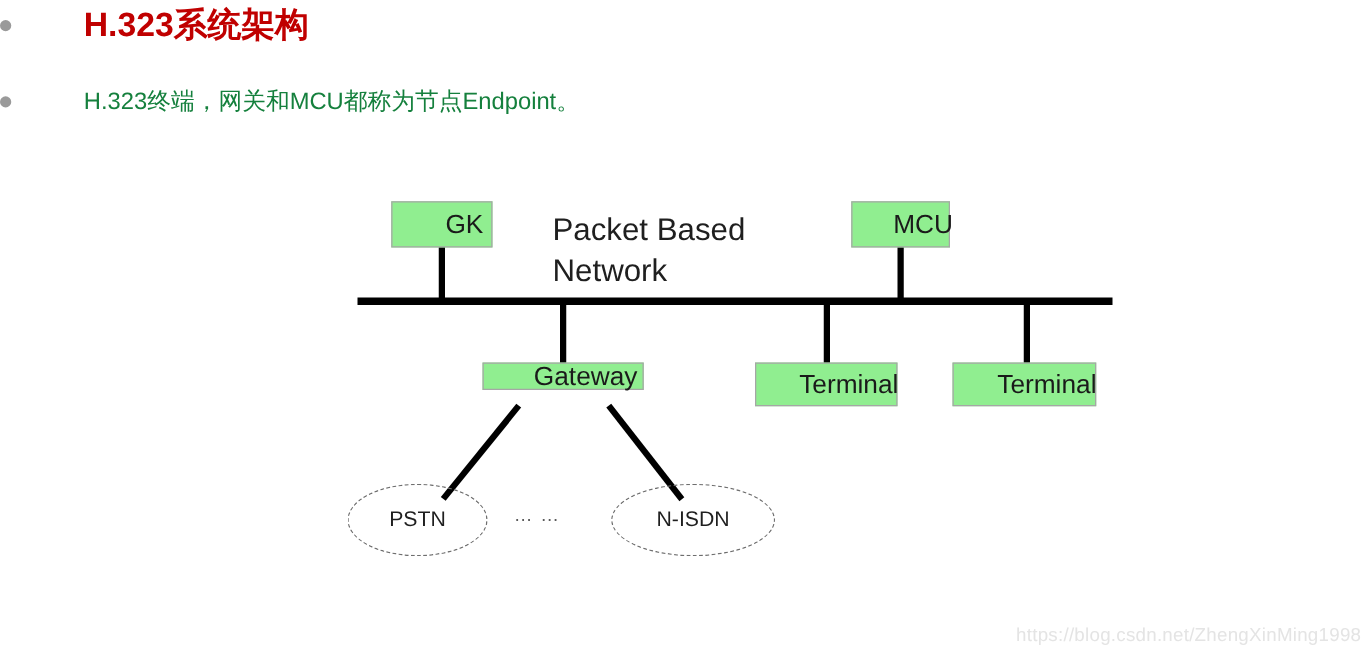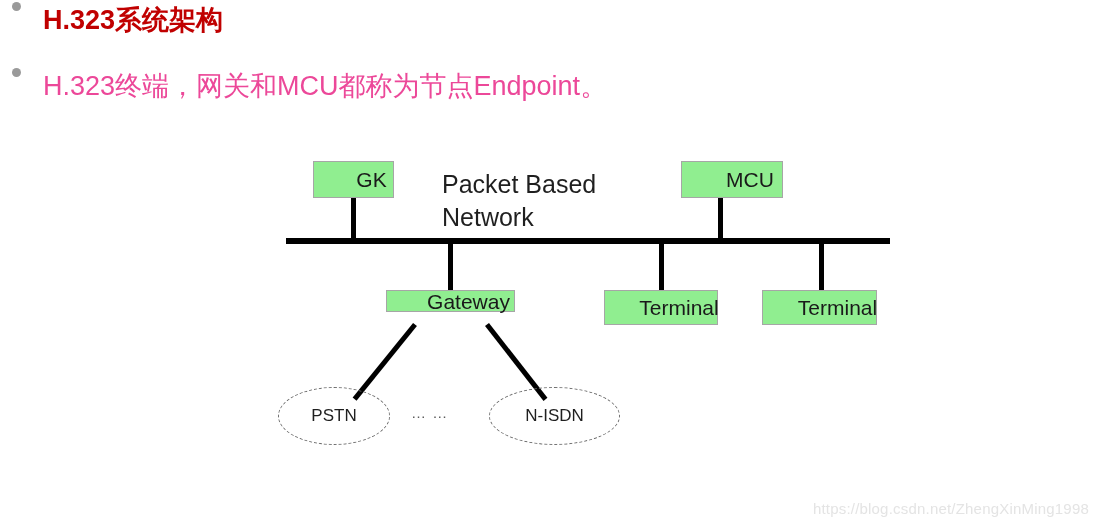--- a/index.html
+++ b/index.html
@@ -13,45 +13,46 @@
     position: relative;
     overflow: hidden;
     font-family: "Liberation Sans", "DejaVu Sans", sans-serif;
     color: #2b2b2b;
   }
 
   
   .bullet-row {
     position: absolute;
     display: flex;
-    align-items: flex-start;
-    left: 12px;
+    align-items: center;
+    left: 0;
+    gap: 36px;
   }
   .bullet-dot {
     width: 9px;
     height: 9px;
     border-radius: 50%;
     background: #9a9a9a;
     flex: 0 0 auto;
     margin-right: 22px;
   }
   #bullet-1 { top: 2px; }
   #bullet-2 { top: 68px; }
 
   .bullet-text-primary {
     font-size: 27px;
     font-weight: bold;
     color: #c00000;
     letter-spacing: 0px;
     white-space: nowrap;
   }
   .bullet-text-secondary {
-    font-size: 27px;
+    font-size: 19px;
     font-weight: normal;
-    color: #ec4899;
+    color: #15803d;
     white-space: nowrap;
   }
 
   
   #diagram {
     position: absolute;
     left: 0;
     top: 0;
     width: 1097px;
     height: 521px;
@@ -64,21 +65,21 @@
     display: flex;
     align-items: center;
     justify-content: center;
     font-size: 21px;
     color: #1a1a1a;
     line-height: 1;
     z-index: 3;
     padding-left: 36px;
   }
   #node-gk       { left: 313px; top: 161px; width: 81px;  height: 37px; }
-  #node-mcu      { left: 681px; top: 161px; width: 102px;  height: 37px; }
+  #node-mcu      { left: 681px; top: 161px; width: 79px;  height: 37px; }
   #node-gateway  { left: 386px; top: 290px; width: 129px; height: 22px; }
   #node-terminal-1 { left: 604px; top: 290px; width: 114px; height: 35px; }
   #node-terminal-2 { left: 762px; top: 290px; width: 115px; height: 35px; }
 
   .backbone {
     position: absolute;
     left: 286px;
     top: 238px;
     width: 604px;
     height: 6px;

